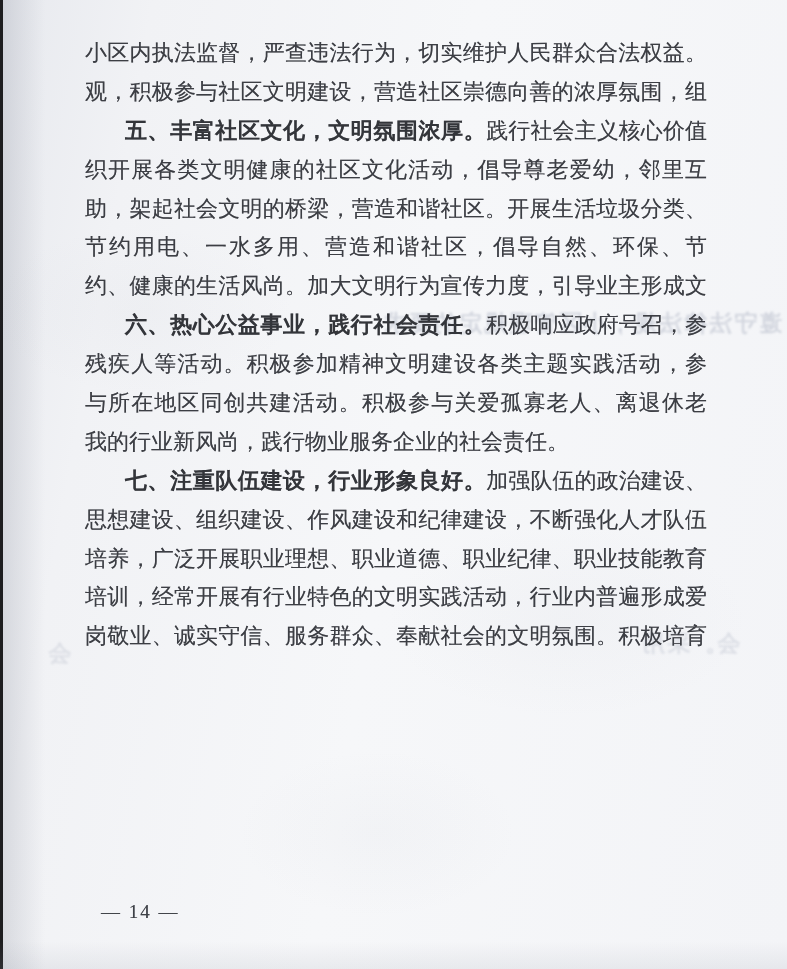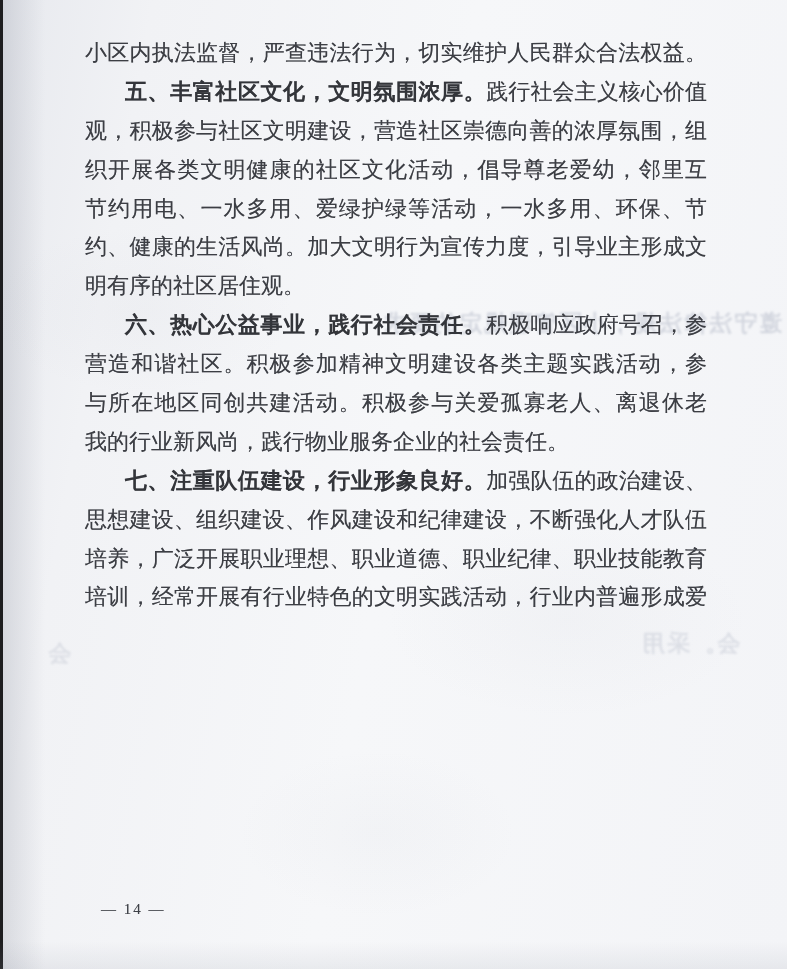--- a/index.html
+++ b/index.html
@@ -52,21 +52,21 @@
   .seg{font-weight:400;}
   .seg.bold{
     font-weight:700;
     font-family:"Liberation Sans","DejaVu Sans",sans-serif;
     color:#33353a;
     letter-spacing:.5px;
   }
   
   .page-footer{
     position:absolute;left:101px;top:901px;
-    font-size:15px;letter-spacing:2px;color:#3e4147;
+    font-size:19px;letter-spacing:2px;color:#3e4147;
     text-shadow:0 0 .5px rgba(60,62,68,.5);
   }
   
   .ghost{
     position:absolute;
     transform:scaleX(-1);
     filter:blur(1.2px);
     color:#77819a;
     opacity:.26;
     font-size:23px;
@@ -97,31 +97,32 @@
   <div class="scan-shade-left"></div>
   <div class="scan-shade-bottom"></div>
   <div class="paper-noise"></div>
 
   <div class="ghost ghost-1">遵守法律法规，小区管理规定的要求</div>
   <div class="ghost ghost-2">会。采用</div>
   <div class="ghost ghost-3">会</div>
 
   <div class="text-block">
       <div class="line fill"><span class="seg">小区内执法监督，严查违法行为，切实维护人民群众合法权益。</span></div>
+      <div class="line fill"><span class="seg">观，积极参与社区文明建设，营造社区崇德向善的浓厚氛围，组</span></div>
       <div class="line fill indent"><span class="seg bold">五、丰富社区文化，文明氛围浓厚。</span><span class="seg">践行社会主义核心价值</span></div>
-      <div class="line fill"><span class="seg">观，积极参与社区文明建设，营造社区崇德向善的浓厚氛围，组</span></div>
       <div class="line fill"><span class="seg">织开展各类文明健康的社区文化活动，倡导尊老爱幼，邻里互</span></div>
-      <div class="line fill"><span class="seg">节约用电、一水多用、爱绿护绿等活动，一水多用、环保、节</span></div>
+      <div class="line fill"><span class="seg">助，架起社会文明的桥梁，营造和谐社区。开展生活垃圾分类、</span></div>
+      <div class="line fill"><span class="seg">节约用电、一水多用、营造和谐社区，倡导自然、环保、节</span></div>
       <div class="line fill"><span class="seg">约、健康的生活风尚。加大文明行为宣传力度，引导业主形成文</span></div>
-      <div class="line"><span class="seg">明有序的社区居住观。</span></div>
       <div class="line fill indent"><span class="seg bold">六、热心公益事业，践行社会责任。</span><span class="seg">积极响应政府号召，参</span></div>
-      <div class="line fill"><span class="seg">营造和谐社区。积极参加精神文明建设各类主题实践活动，参</span></div>
+      <div class="line fill"><span class="seg">残疾人等活动。积极参加精神文明建设各类主题实践活动，参</span></div>
       <div class="line fill"><span class="seg">与所在地区同创共建活动。积极参与关爱孤寡老人、离退休老</span></div>
       <div class="line"><span class="seg">我的行业新风尚，践行物业服务企业的社会责任。</span></div>
       <div class="line fill indent"><span class="seg bold">七、注重队伍建设，行业形象良好。</span><span class="seg">加强队伍的政治建设、</span></div>
       <div class="line fill"><span class="seg">思想建设、组织建设、作风建设和纪律建设，不断强化人才队伍</span></div>
       <div class="line fill"><span class="seg">培养，广泛开展职业理想、职业道德、职业纪律、职业技能教育</span></div>
       <div class="line fill"><span class="seg">培训，经常开展有行业特色的文明实践活动，行业内普遍形成爱</span></div>
+      <div class="line fill"><span class="seg">岗敬业、诚实守信、服务群众、奉献社会的文明氛围。积极培育</span></div>
     </div>
 
   <div class="page-footer">— 14 —</div>
 
 </div>
 
 </body></html>

